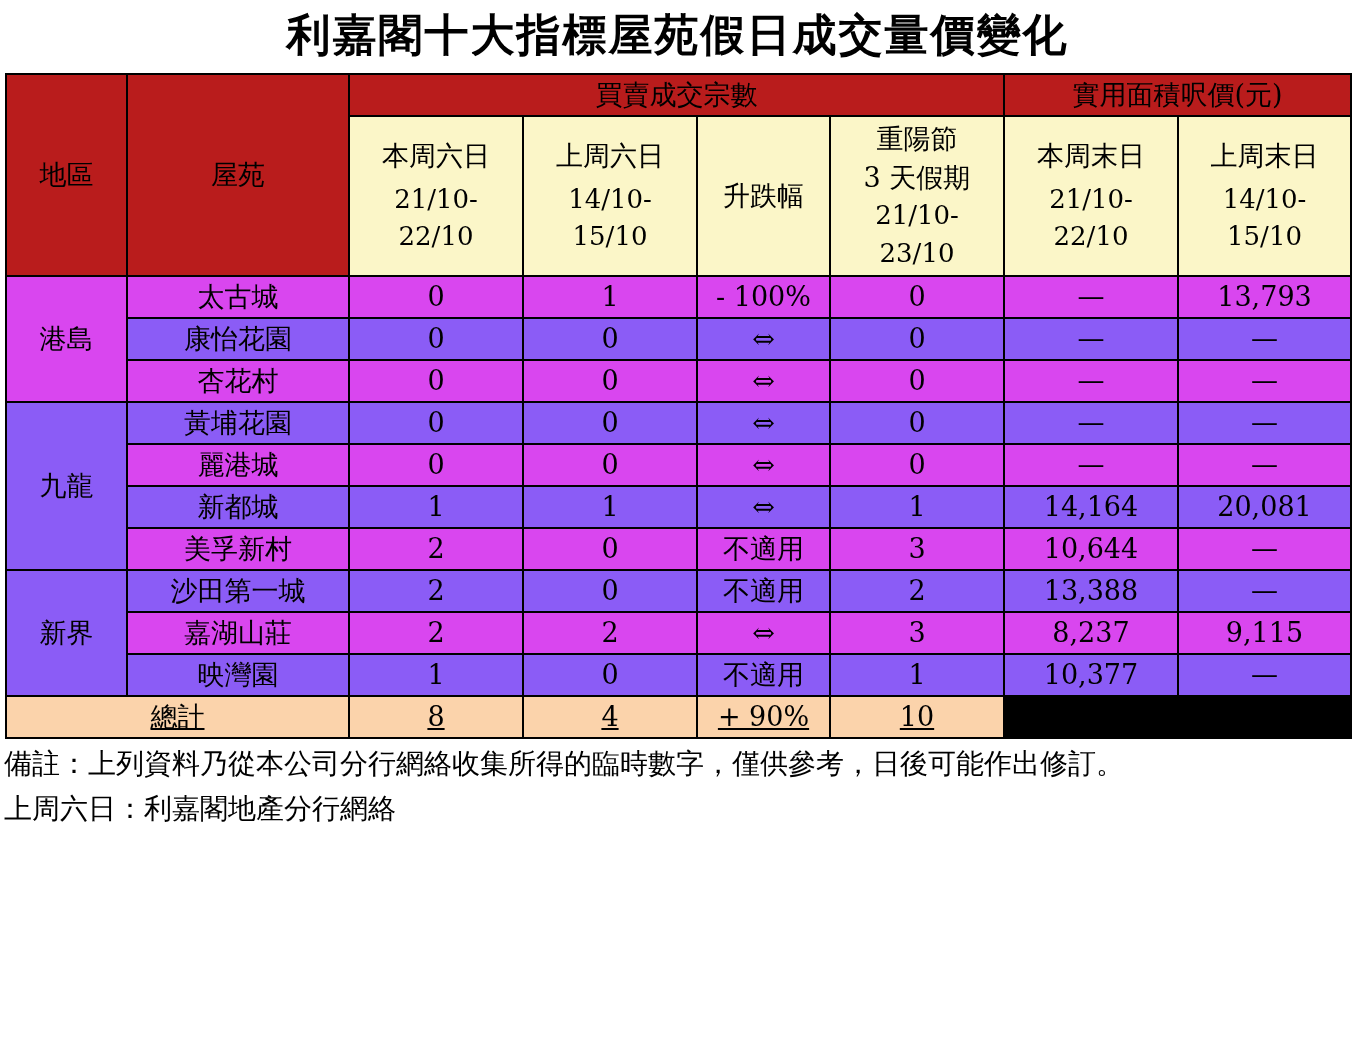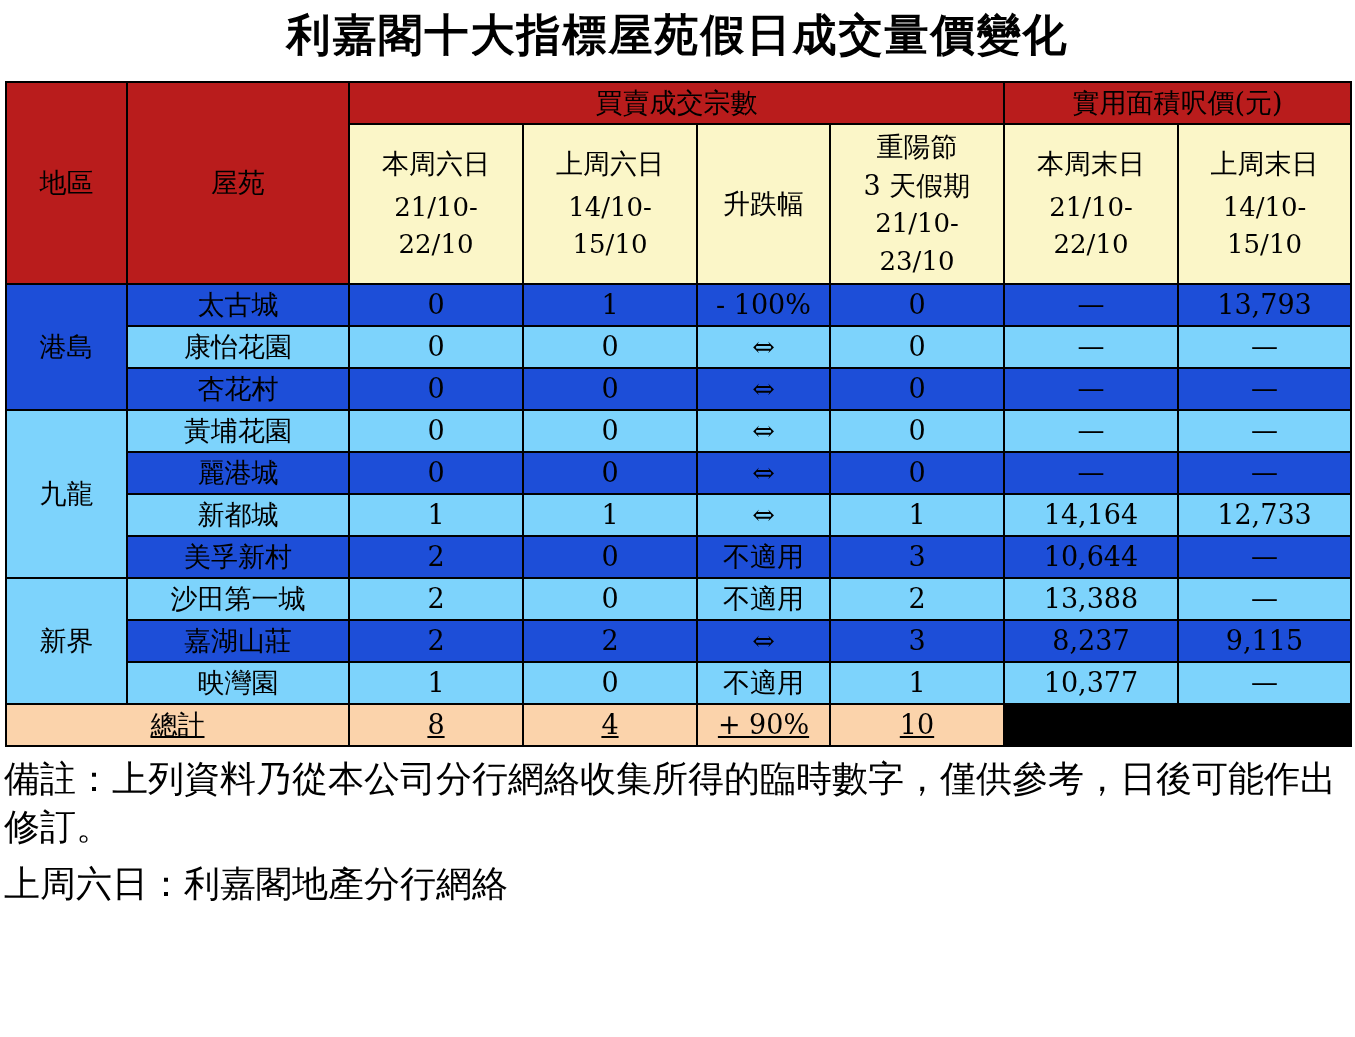--- a/index.html
+++ b/index.html
@@ -12,21 +12,21 @@
     height: 1037px;
     font-family: "DejaVu Sans", "Liberation Sans", sans-serif;
     color: #000000;
     overflow: hidden;
   }
   #title {
     text-align: center;
     font-size: 44px;
     font-weight: bold;
     letter-spacing: 2px;
-    padding: 6px 0 16px 0;
+    padding: 6px 0 8px 0;
     font-family: "DejaVu Serif", "Liberation Serif", serif;
   }
   table.main {
     border-collapse: collapse;
     width: 1345px;
     margin: 0 5px;
     table-layout: fixed;
   }
   table.main td, table.main th {
     border: 2px solid #000000;
@@ -42,38 +42,38 @@
   }
   .hdr-sub {
     background: #fbf6c8;
     line-height: 1.45;
   }
   .region {
     background: #f9ccec;
     font-size: 29px;
   }
   .row-light td {
-    background: #1d4ed8;
+    background: #d946ef;
   }
   .row-bright td {
-    background: #7dd3fc;
+    background: #8b5cf6;
   }
   .total-cell {
     background: #fbd3ab;
     text-decoration: underline;
   }
   .black-cell {
     background: #000000;
     border-left: 2px solid #000000;
   }
   .note {
-    font-size: 36px;
+    font-size: 28px;
     line-height: 1.35;
     padding: 8px 4px 0 4px;
-    font-family: Liberation Sans, sans-serif;
+    font-family: Liberation Mono, monospace;
   }
   .small-gap { height: 6px; }
   .colgrp-title { font-size: 28px; }
   .dateline { font-size: 26px; }
 </style>
 </head>
 <body>
 
 <div id="title">利嘉閣十大指標屋苑假日成交量價變化</div>
 
@@ -177,21 +177,21 @@
       <td>—</td>
       <td>—</td>
     </tr>
     <tr class="row-bright">
       <td>新都城</td>
       <td>1</td>
       <td>1</td>
       <td>⇔</td>
       <td>1</td>
       <td>14,164</td>
-      <td>12,733</td>
+      <td>20,081</td>
     </tr>
     <tr class="row-light">
       <td>美孚新村</td>
       <td>2</td>
       <td>0</td>
       <td>不適用</td>
       <td>3</td>
       <td>10,644</td>
       <td>—</td>
     </tr>

